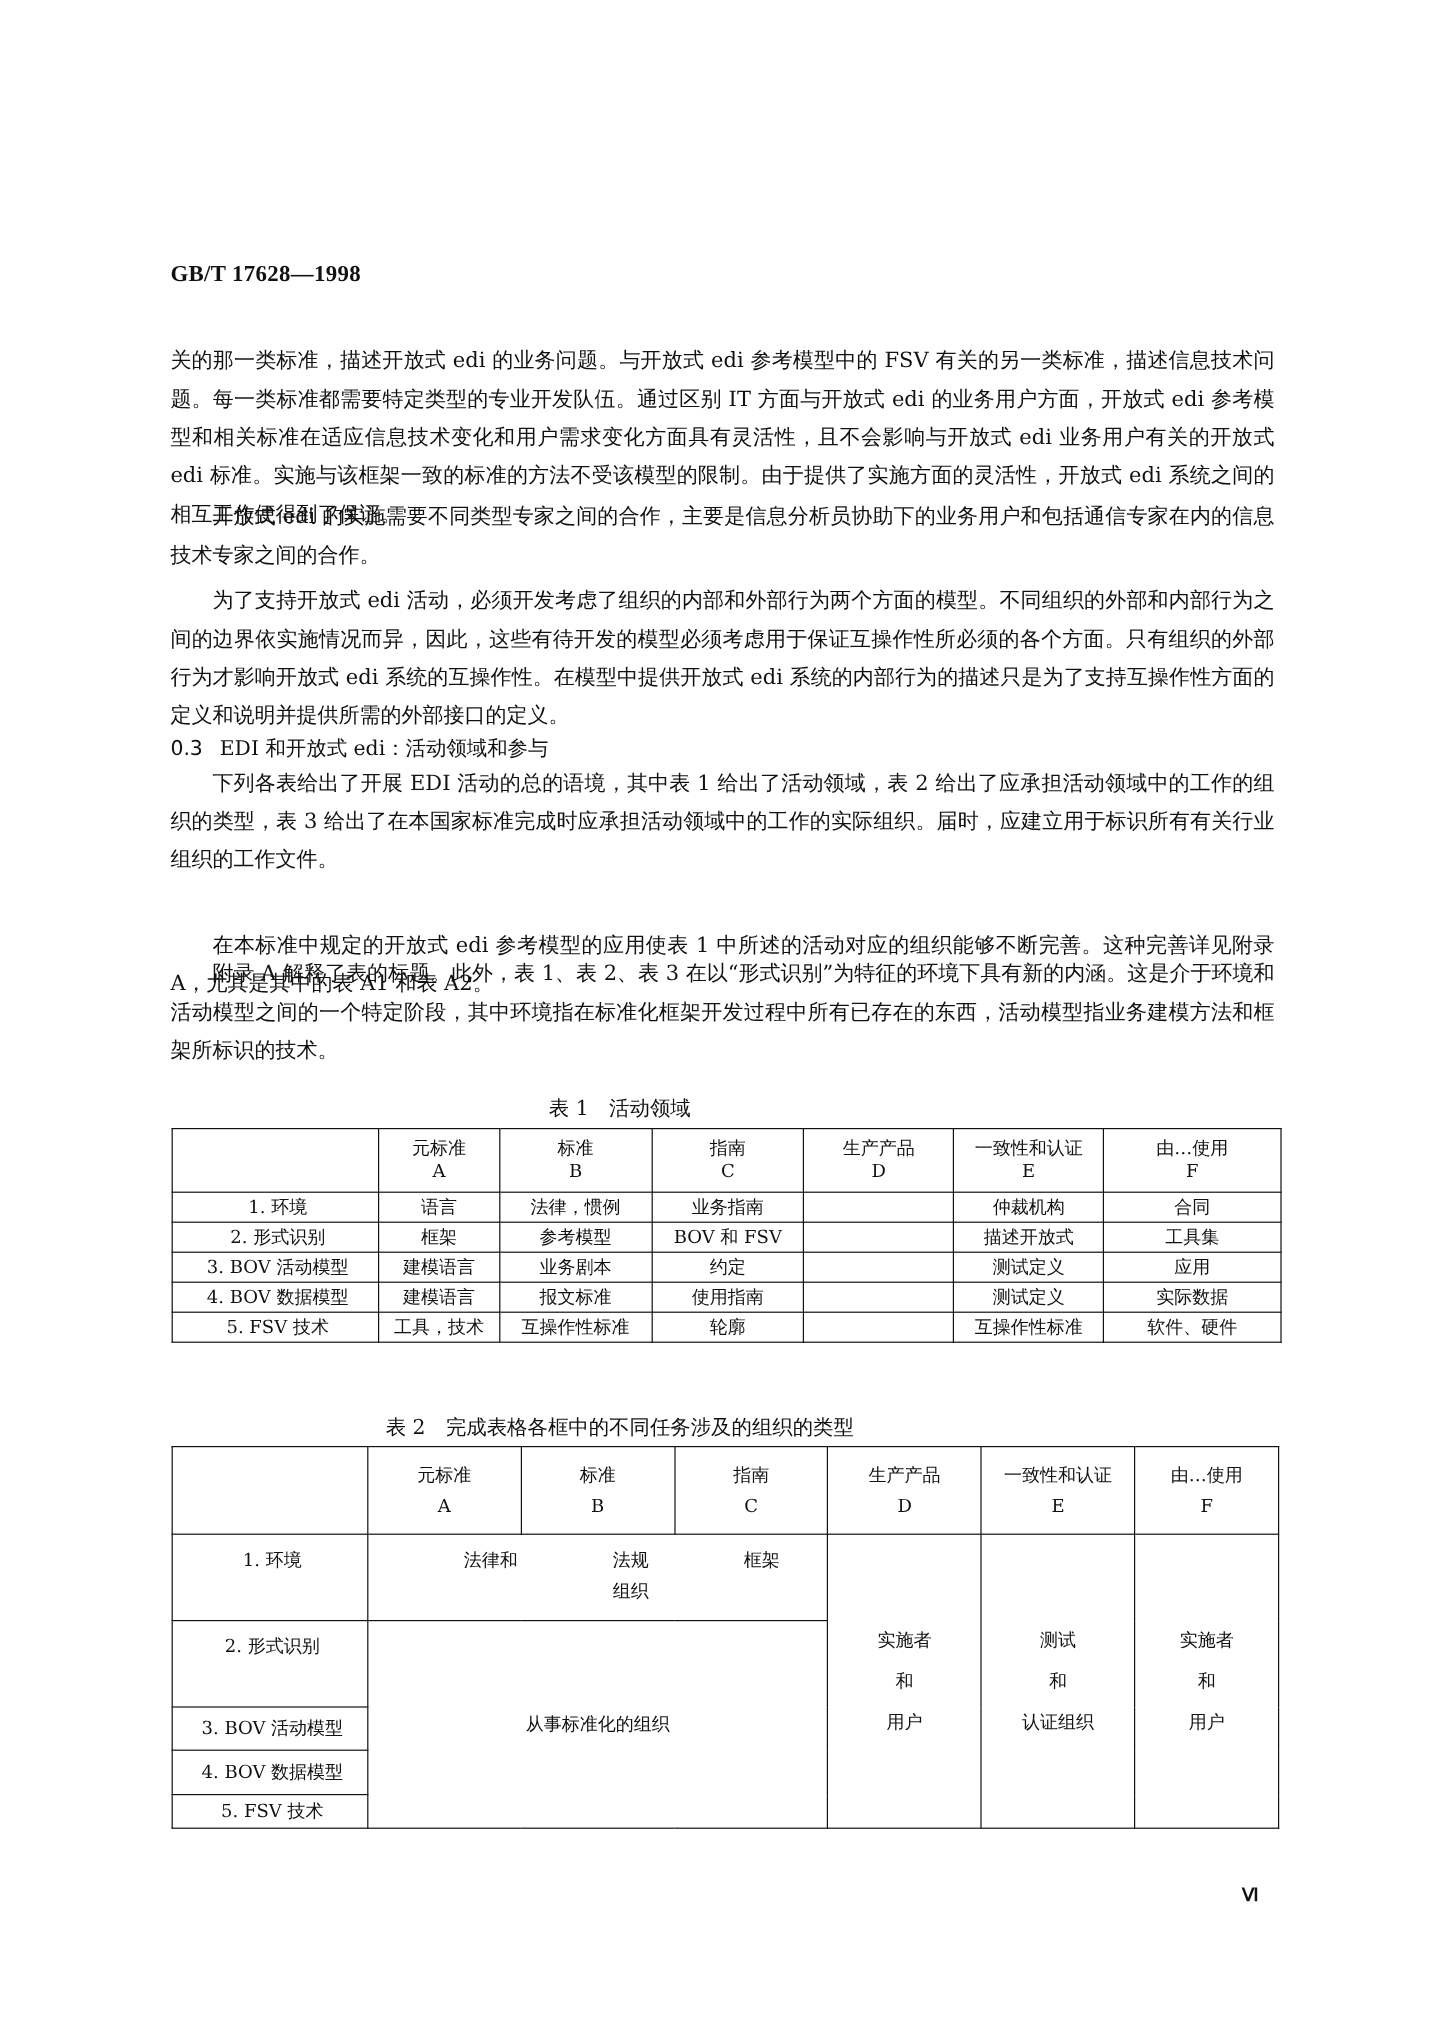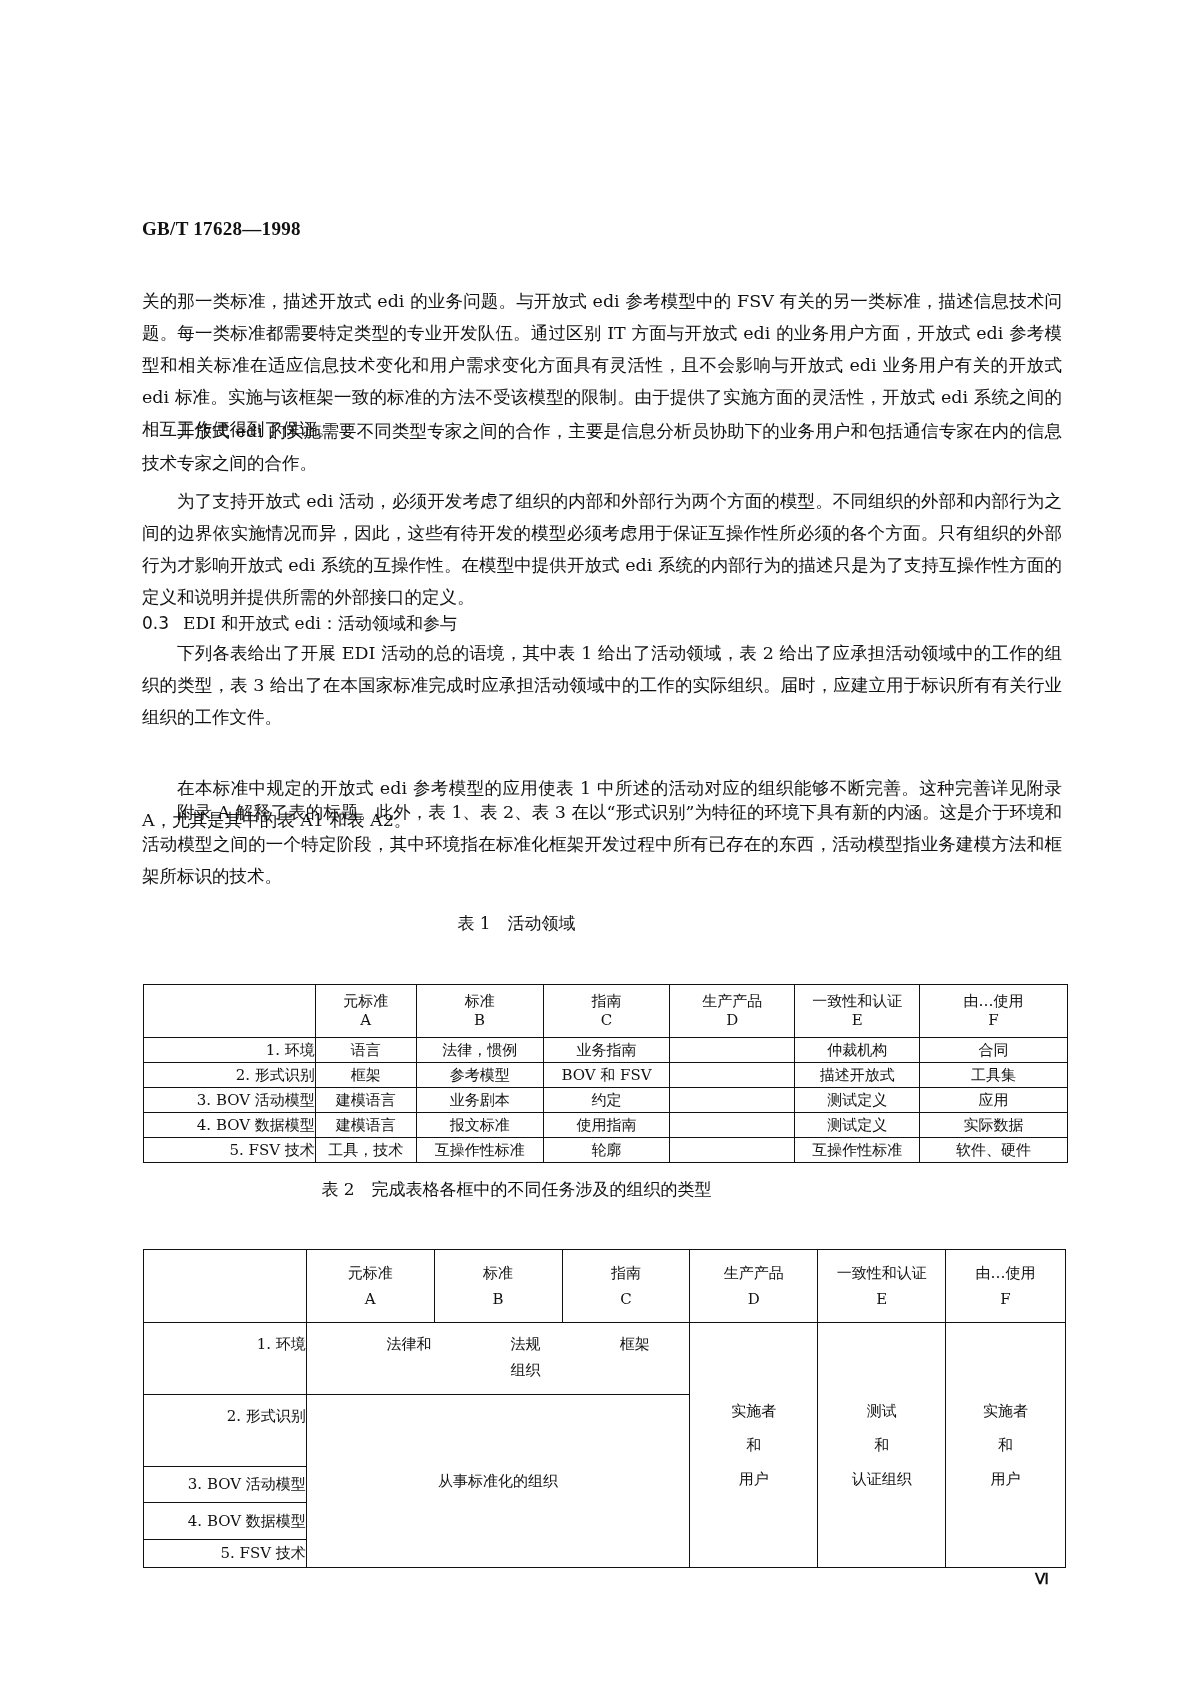--- a/index.html
+++ b/index.html
@@ -6,23 +6,23 @@
   body { width:1191px; height:1684px; position:relative; overflow:hidden;
          font-family: "DejaVu Serif", "Liberation Serif", serif; color:#111; }
   .doc-id { position:absolute; left:142px; top:218px; font-family:"Liberation Serif", serif;
             font-weight:bold; font-size:19px; letter-spacing:0.3px; }
   .para { position:absolute; left:142px; width:920px; font-size:17.5px; line-height:32px;
           text-align:justify; text-align-last:left; }
   .para.indent { text-indent:35px; }
   .heading { position:absolute; left:142px; font-size:17px; }
   .heading .num { font-family:"DejaVu Sans", sans-serif; margin-right:14px; }
   .caption { position:absolute; left:0; width:1033px; text-align:center; font-size:17px; }
-  table { position:absolute; border-collapse:collapse; font-size:15px;margin-top:44px; }
+  table { position:absolute; border-collapse:collapse; font-size:15px; }
   td { border:1.5px solid #111; text-align:center; vertical-align:middle; padding:0; line-height:19px; }
-  td.rowlabel { text-align:right; padding-left:4px; }
+  td.rowlabel { text-align:center; padding-left:4px; }
   #t1 { left:143px; top:940px; width:925px; }
   #t1 td { height:24px; }
   #t1 tr.hdr td { height:52px; }
   #t2 { left:143px; top:1205px; width:923px; }
   #t2 td { vertical-align:top; }
   #t2 tr.hdr td { height:72px; vertical-align:middle; line-height:26px; }
   .t2multi { line-height:34px; }
   .pagenum { position:absolute; left:1035px; top:1570px; font-weight:bold; font-size:15px;
              font-family:"Liberation Serif", serif; }
 </style>

